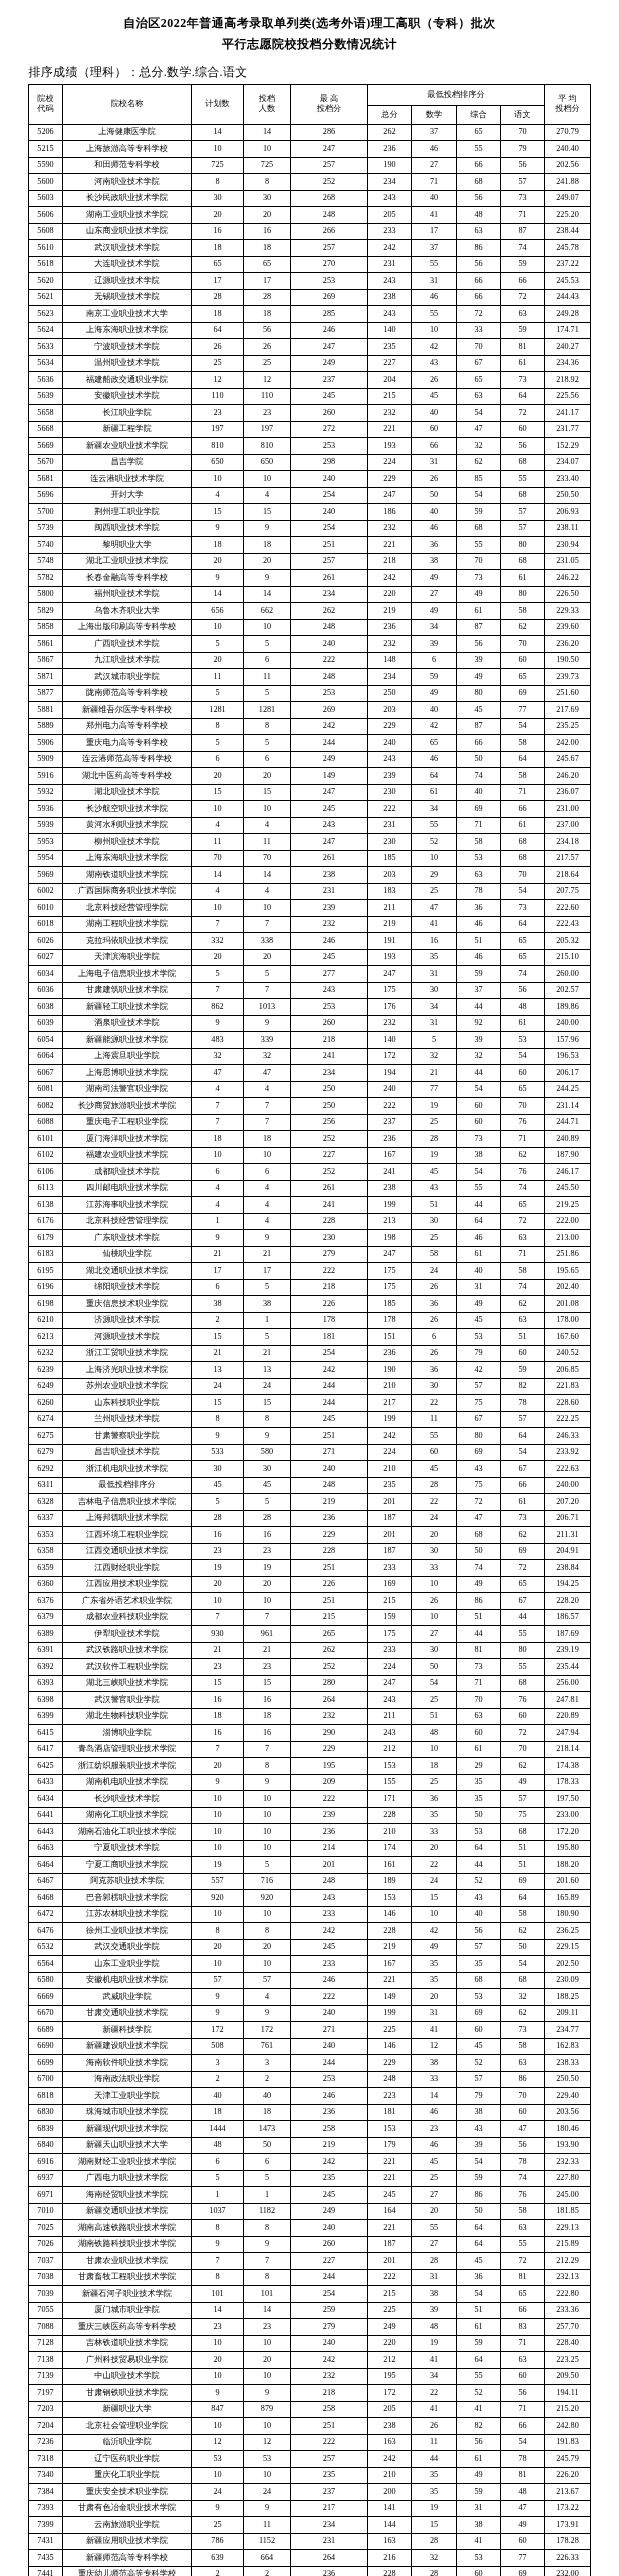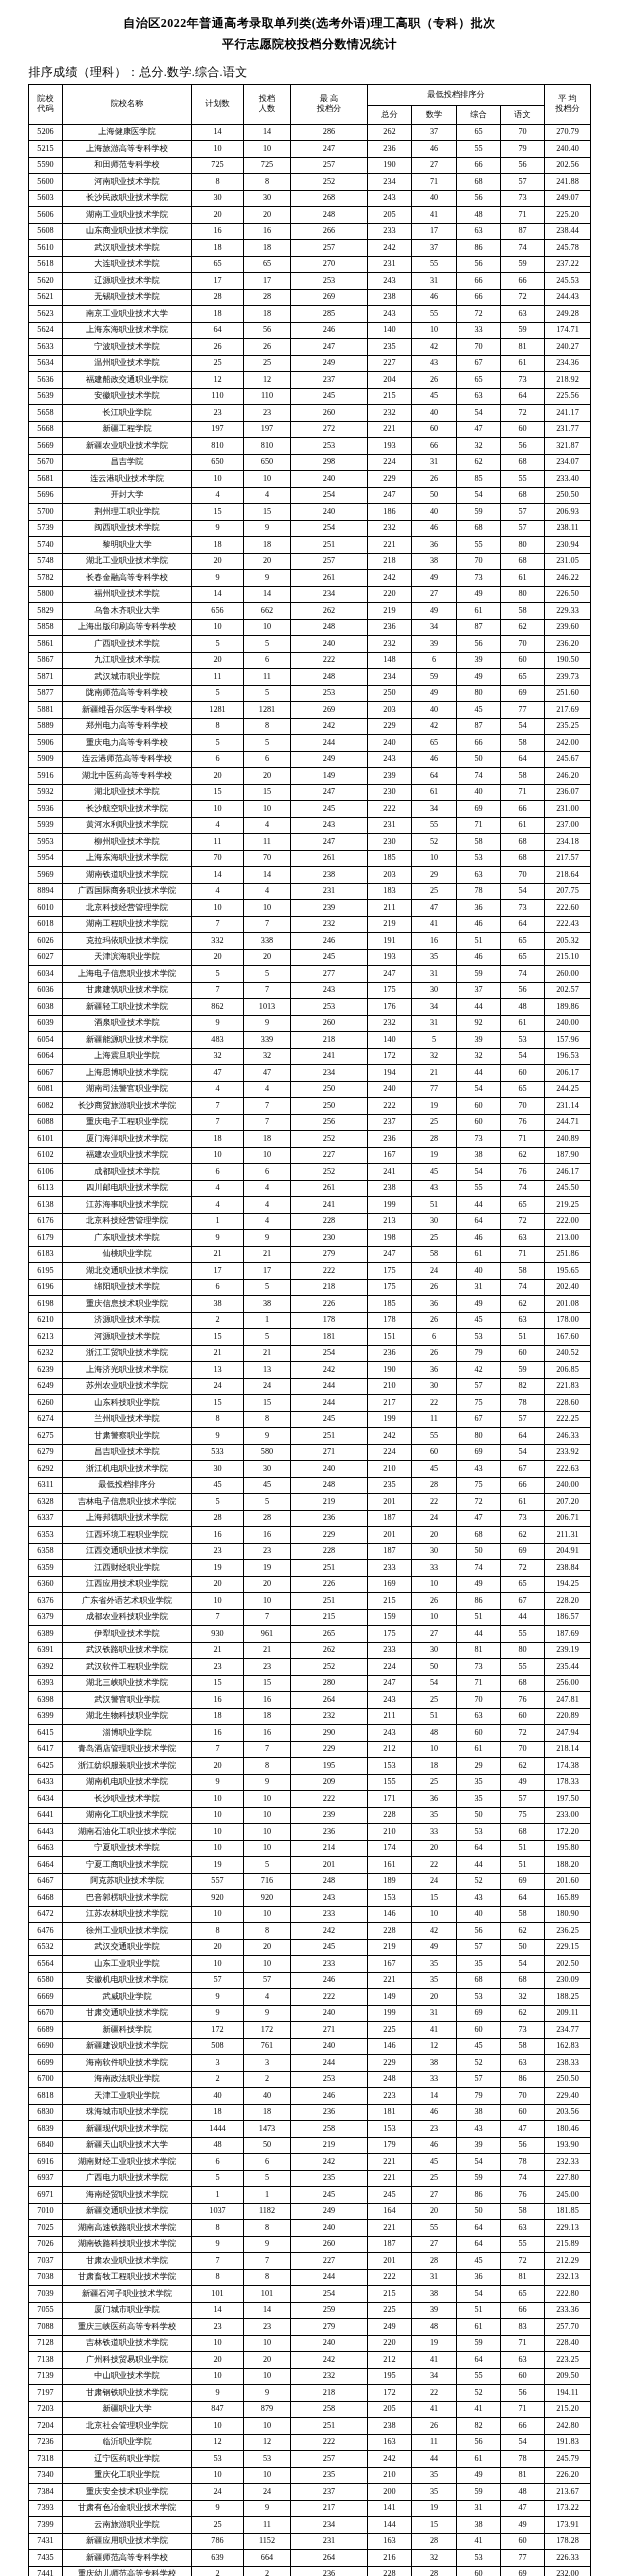--- a/index.html
+++ b/index.html
@@ -295,21 +295,21 @@
         <tr>
           <td>5669</td>
           <td>新疆农业职业技术学院</td>
           <td>810</td>
           <td>810</td>
           <td>253</td>
           <td>193</td>
           <td>66</td>
           <td>32</td>
           <td>56</td>
-          <td>321.87</td>
+          <td>152.29</td>
         </tr>
         <tr>
           <td>5670</td>
           <td>昌吉学院</td>
           <td>650</td>
           <td>650</td>
           <td>298</td>
           <td>224</td>
           <td>31</td>
           <td>62</td>
@@ -610,21 +610,21 @@
           <td>14</td>
           <td>14</td>
           <td>238</td>
           <td>203</td>
           <td>29</td>
           <td>63</td>
           <td>70</td>
           <td>218.64</td>
         </tr>
         <tr>
-          <td>8894</td>
+          <td>6002</td>
           <td>广西国际商务职业技术学院</td>
           <td>4</td>
           <td>4</td>
           <td>231</td>
           <td>183</td>
           <td>25</td>
           <td>78</td>
           <td>54</td>
           <td>207.75</td>
         </tr>

